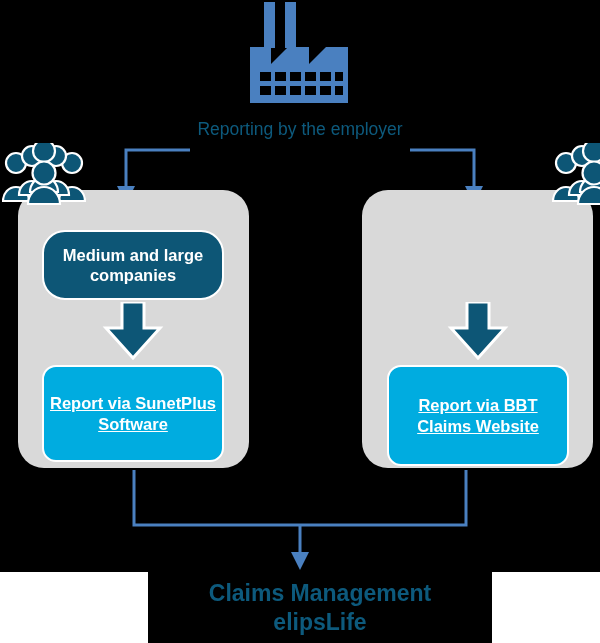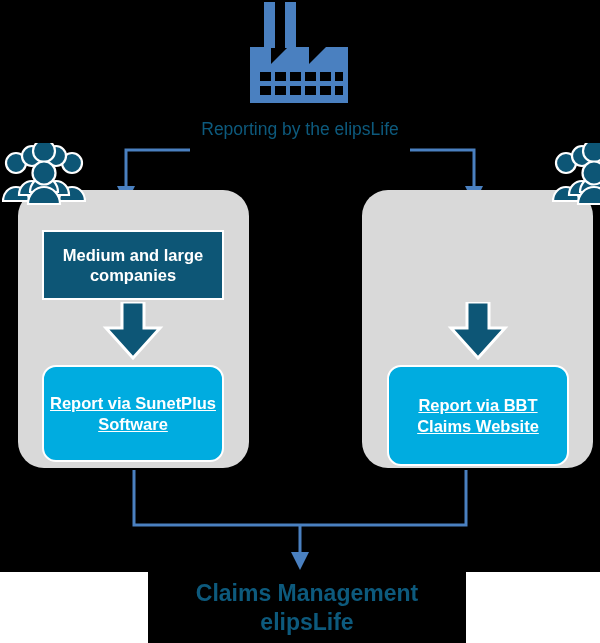--- a/index.html
+++ b/index.html
@@ -90,21 +90,21 @@
     display: flex;
     align-items: center;
     justify-content: center;
     text-align: center;
     color: #ffffff;
     font-size: 16.5px;
     font-weight: bold;
     line-height: 1.22;
     padding: 4px 6px;
   }
-  .dark-box.left  { left: 42px;  top: 230px; width: 182px; height: 70px; }
+  .dark-box.left  { left: 42px;  top: 230px; width: 182px; height: 70px; border-radius: 23px; }
   .dark-box.right { left: 387px; top: 230px; width: 182px; height: 70px; }
 
   
   .block-arrow {
     position: absolute;
     width: 62px;
     height: 58px;
     top: 302px;
     z-index: 4;
   }
@@ -147,21 +147,21 @@
     left: 0;
     top: 572px;
     width: 600px;
     height: 71px;
     background: #ffffff;
   }
   .bottom-bar {
     position: absolute;
     left: 148px;
     top: 572px;
-    width: 318px;
+    width: 344px;
     height: 71px;
     background: #000000;
     display: flex;
     flex-direction: column;
     align-items: center;
     justify-content: center;
     text-align: right;
   }
   .bottom-line {
     font-size: 23px;
@@ -193,21 +193,21 @@
         <rect x="28" y="84" width="11" height="9"></rect>
         <rect x="43" y="84" width="11" height="9"></rect>
         <rect x="58" y="84" width="11" height="9"></rect>
         <rect x="73" y="84" width="11" height="9"></rect>
         <rect x="88" y="84" width="8" height="9"></rect>
       </g>
     </svg>
   </div>
 
   <div class="title-block">
-    <div class="title-sub">Reporting by the elipsLife</div>
+    <div class="title-sub">Reporting by the employer</div>
   </div>
 
   <svg class="branch-svg" viewBox="0 0 600 85">
     <g stroke="#4a80c0" stroke-width="3" fill="none">
       <path d="M190 22 L126 22 L126 62"></path>
       <path d="M410 22 L474 22 L474 62"></path>
     </g>
     <polygon points="126,76 117,58 135,58" fill="#4a80c0"></polygon>
     <polygon points="474,76 465,58 483,58" fill="#4a80c0"></polygon>
   </svg>

